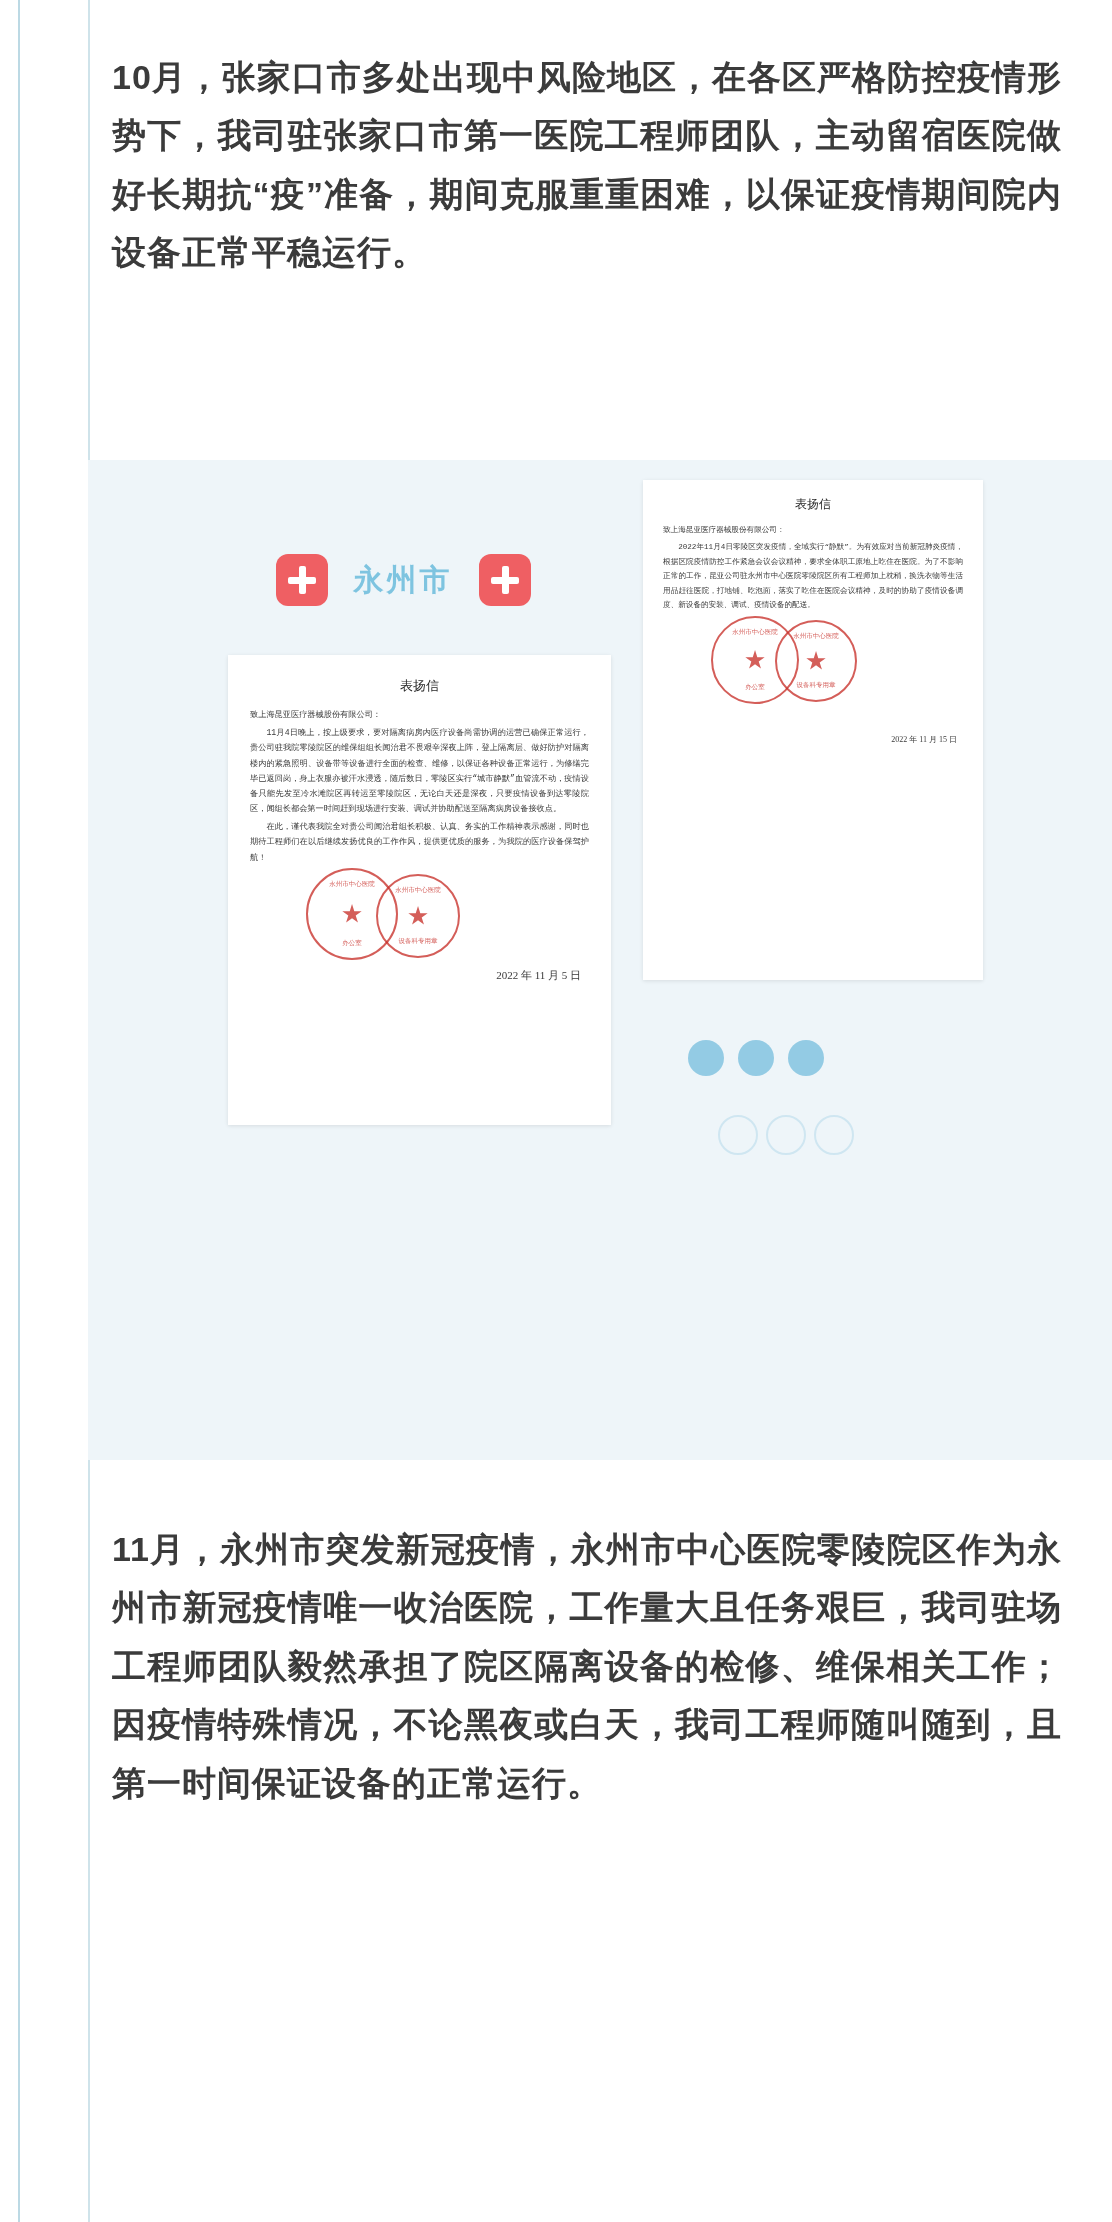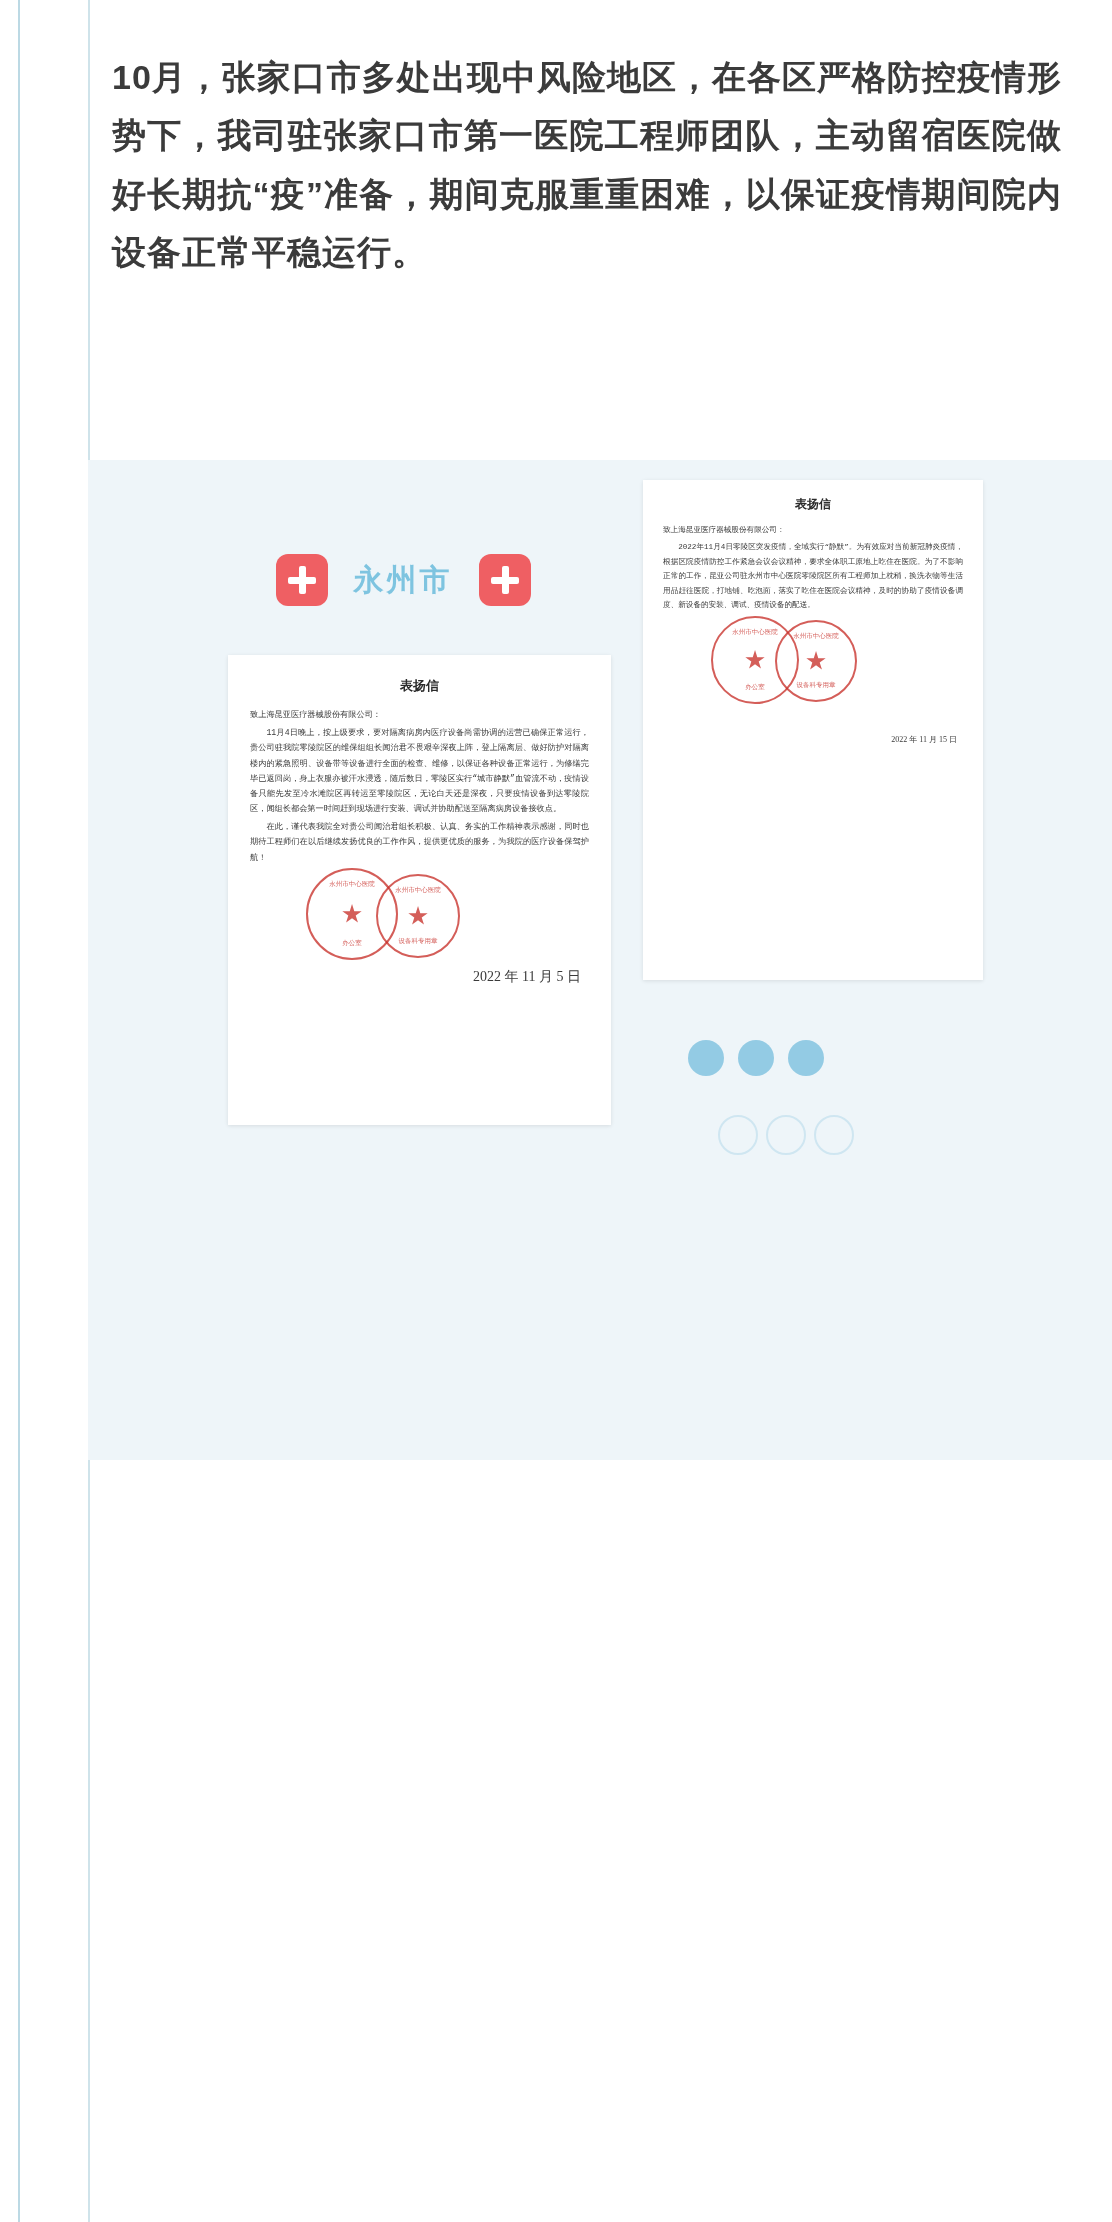--- a/index.html
+++ b/index.html
@@ -87,21 +87,21 @@
     left: 555px;
     top: 20px;
     width: 340px;
     height: 500px;
   }
 
   .letter-title {
     text-align: center;
     font-family: "Liberation Serif", "DejaVu Serif", serif;
     color: #2a2a2a;
-    font-weight: 700;
+    font-weight: 400;
   }
   .letterbox.left .letter-title { font-size: 13px; margin: 22px 0 12px; }
   .letterbox.right .letter-title { font-size: 12px; margin: 16px 0 10px; }
 
   .letter-body {
     font-family: Liberation Mono, monospace;
     color: #3a3a3a;
     text-align: justify;
   }
   .letterbox.left .letter-body {
@@ -116,21 +116,21 @@
   }
   .letter-body p { margin: 0 0 3px; }
   .letter-body p.indent { text-indent: 2em; }
 
   .letter-date {
     font-family: "Liberation Serif", "DejaVu Serif", serif;
     color: #3a3a3a;
     text-align: right;
   }
   .letterbox.left .letter-date {
-    font-size: 14px;
+    font-size: 11px;
     padding: 0 30px;
     margin-top: 10px;
   }
   .letterbox.right .letter-date {
     font-size: 8px;
     padding: 0 26px;
     margin-top: 28px;
   }
 
   
@@ -301,15 +301,16 @@
         <i></i>
       </div>
       <div class="dots-outline">
         <i></i>
         <i></i>
         <i></i>
       </div>
 
     </div>
 
+    <div class="para p2">11月，永州市突发新冠疫情，永州市中心医院零陵院区作为永州市新冠疫情唯一收治医院，工作量大且任务艰巨，我司驻场工程师团队毅然承担了院区隔离设备的检修、维保相关工作；因疫情特殊情况，不论黑夜或白天，我司工程师随叫随到，且第一时间保证设备的正常运行。</div>
 
   </div>
 </div>
 
 </body></html>

